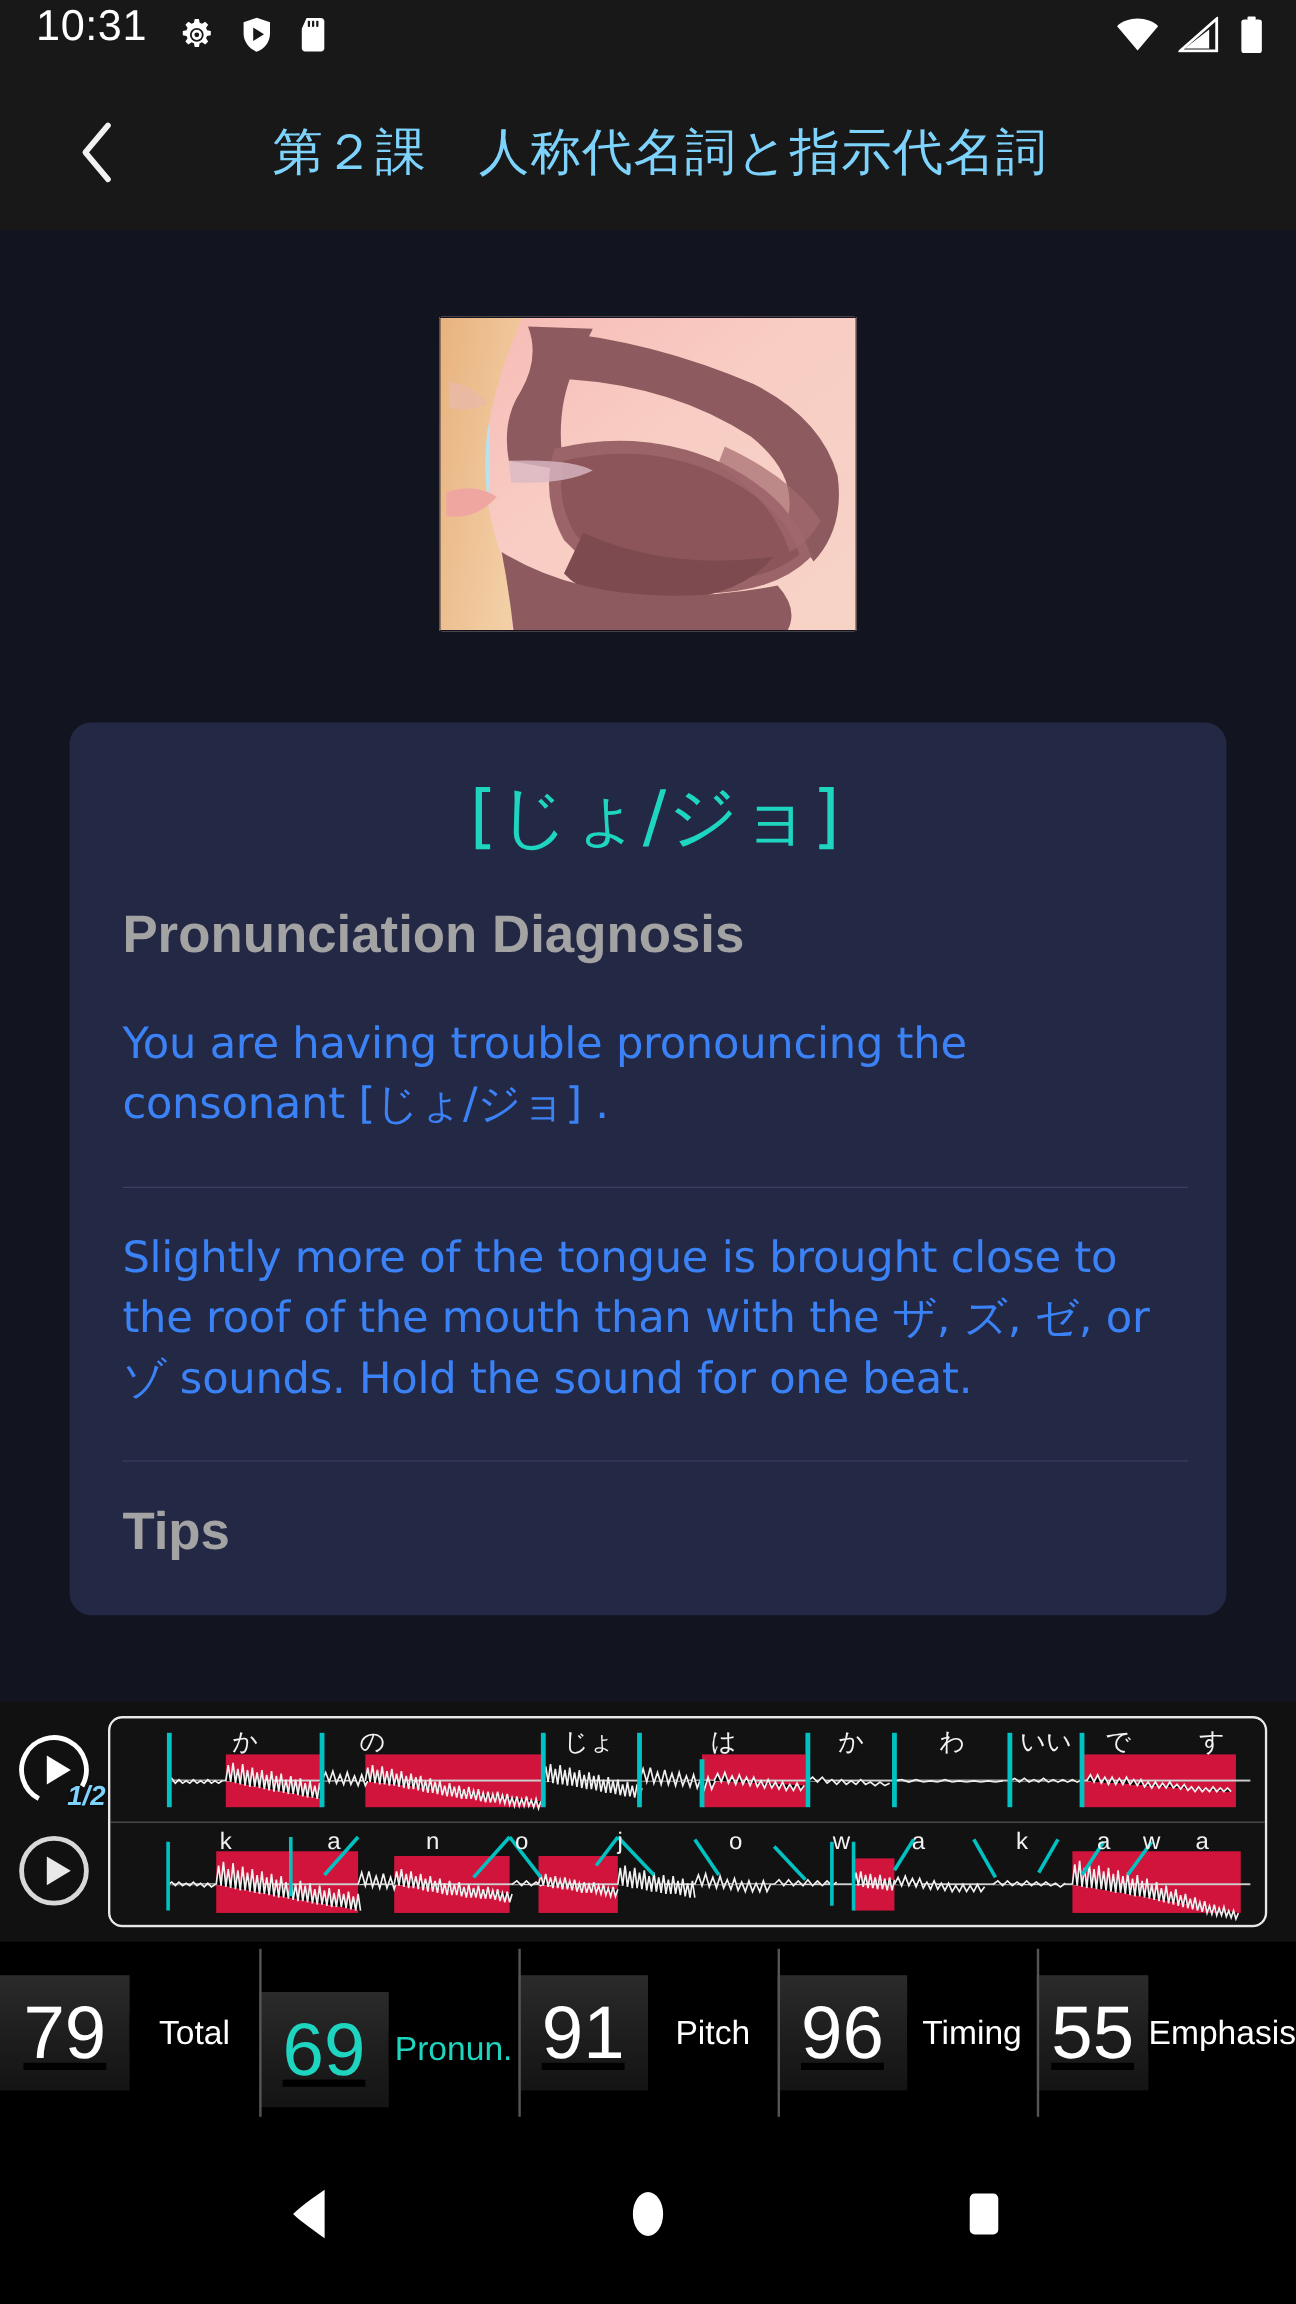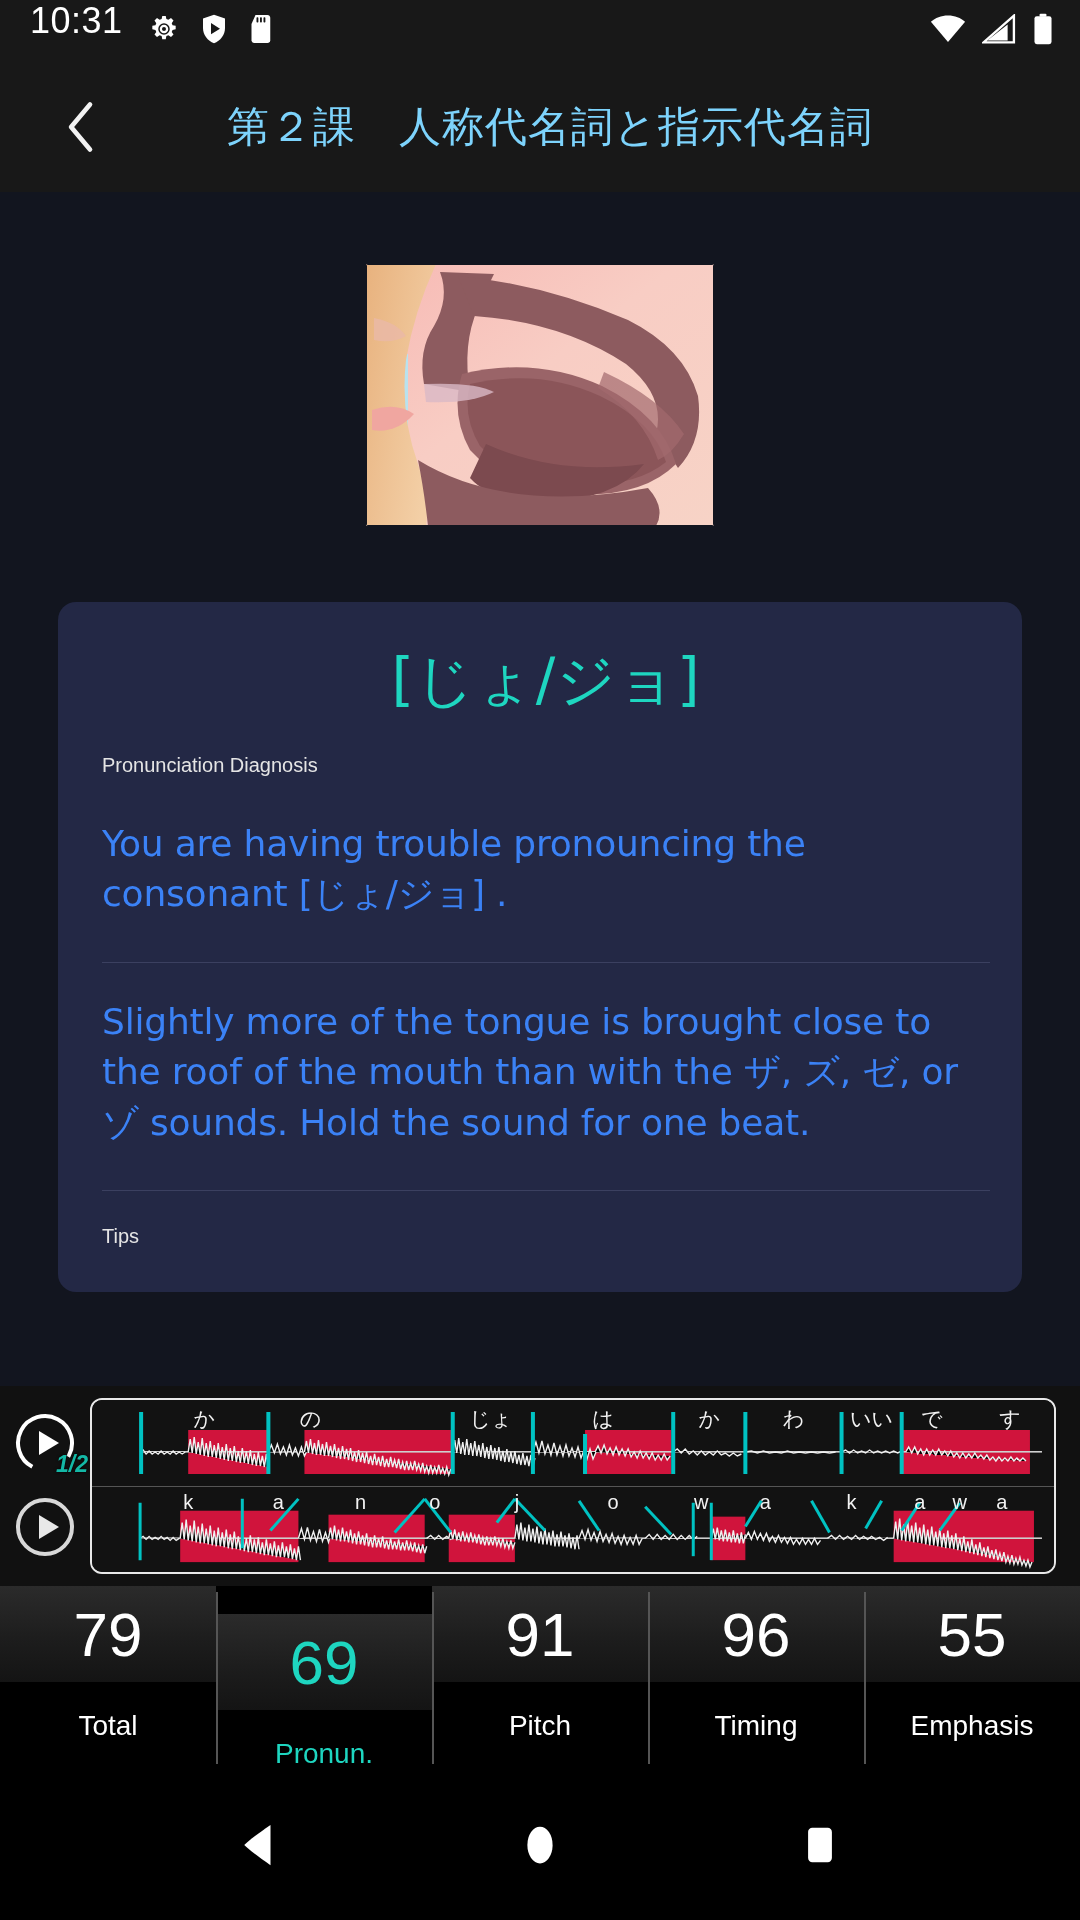--- a/index.html
+++ b/index.html
@@ -88,24 +88,25 @@
   }
   .phoneme {
     text-align:center;
     color:#1ed6c0;
     font-size:58px;
     font-family:"DejaVu Sans", sans-serif;
     letter-spacing:1px;
     margin-bottom:34px;
   }
   .sec-label {
-    color:#e5e5e5;
-    font-size:20px;
+    color:#a3a3a3;
+    font-size:44px;
     font-family:"Liberation Sans", sans-serif;
     margin-bottom:42px;
+    font-weight:bold;
   }
   .sec-body {
     color:#3b82f6;
     font-size:36px;
     line-height:1.40;
     font-family:"DejaVu Sans", sans-serif;
     letter-spacing:-0.2px;
   }
   .divider {
     height:1px;
@@ -127,21 +128,21 @@
     display:flex; flex-direction:column;
     gap:22px; align-items:center;
     flex:0 0 auto;
     padding-bottom:2px;
   }
   .play-btn { position:relative; width:62px; height:62px; cursor:pointer; }
   .play-btn svg { display:block; }
   .half-badge {
     position:absolute;
     right:-12px; bottom:-4px;
-    color:#14b8a6; font-size:23px;
+    color:#7dd3fc; font-size:23px;
     font-style:italic; font-weight:bold;
     font-family:"Liberation Sans", sans-serif;
     text-shadow:0 0 3px #000;
   }
   .wave-panel {
     flex:1 1 auto;
     border:2px solid #e8e8e8;
     border-radius:12px;
     background:#121212;
     height:176px;
@@ -153,24 +154,25 @@
   .wave-row svg { display:block; width:100%; height:100%; }
 
   
   .scorebar {
     flex:0 0 152px;
     display:flex;
     background:#000;
   }
   .score-cell {
     flex:1 1 20%;
-    display:flex; flex-direction:column;
+    display:flex; flex-direction:row;
     align-items:center;
     position:relative;
     cursor:pointer;
+    text-decoration:underline;
   }
   .score-cell + .score-cell::before {
     content:"";
     position:absolute; left:0; top:6px; bottom:6px;
     width:2px; background:#555;
   }
   .score-val {
     width:100%;
     height:96px;
     display:flex; align-items:center; justify-content:center;

